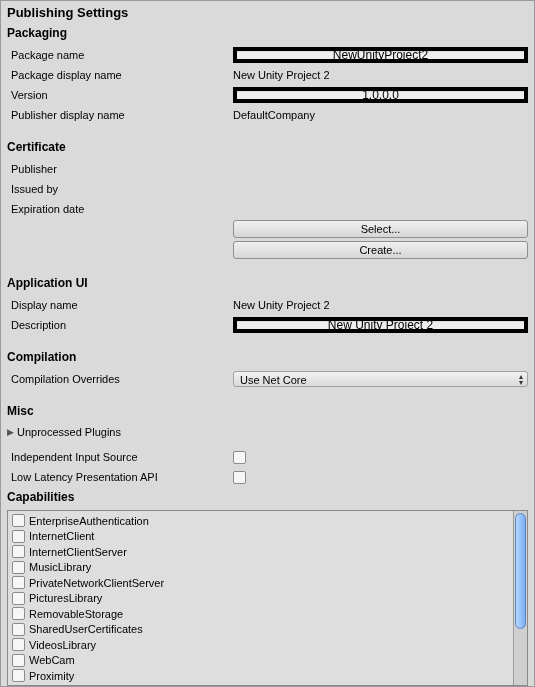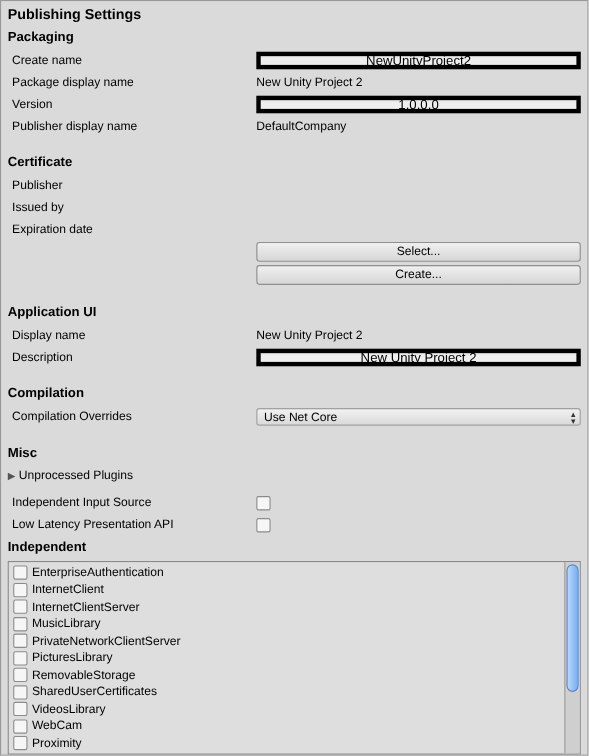--- a/index.html
+++ b/index.html
@@ -155,21 +155,21 @@
 </head>
 <body>
 
 <div class="panel">
 
   <div class="section-title main">Publishing Settings</div>
 
   <div class="section-title">Packaging</div>
 
   <div class="row">
-    <div class="row-label">Create name</div>
+    <div class="row-label">Package name</div>
     <div class="row-control">
       <input class="text-field" value="NewUnityProject2" style="">
     </div>
   </div>
   <div class="row">
     <div class="row-label">Package display name</div>
     <div class="row-control static-value">New Unity Project 2</div>
   </div>
   <div class="row">
     <div class="row-label">Version</div>
@@ -245,21 +245,21 @@
       <span class="checkbox"></span>
     </div>
   </div>
   <div class="row">
     <div class="row-label">Low Latency Presentation API</div>
     <div class="row-control">
       <span class="checkbox"></span>
     </div>
   </div>
 
-  <div class="section-title">Independent</div>
+  <div class="section-title">Capabilities</div>
   <div class="caps-container">
     <div class="caps-list" id="caps-list">
         <div class="caps-item">
           <span class="checkbox"></span>
           <span>EnterpriseAuthentication</span>
         </div>
         <div class="caps-item">
           <span class="checkbox"></span>
           <span>InternetClient</span>
         </div>

